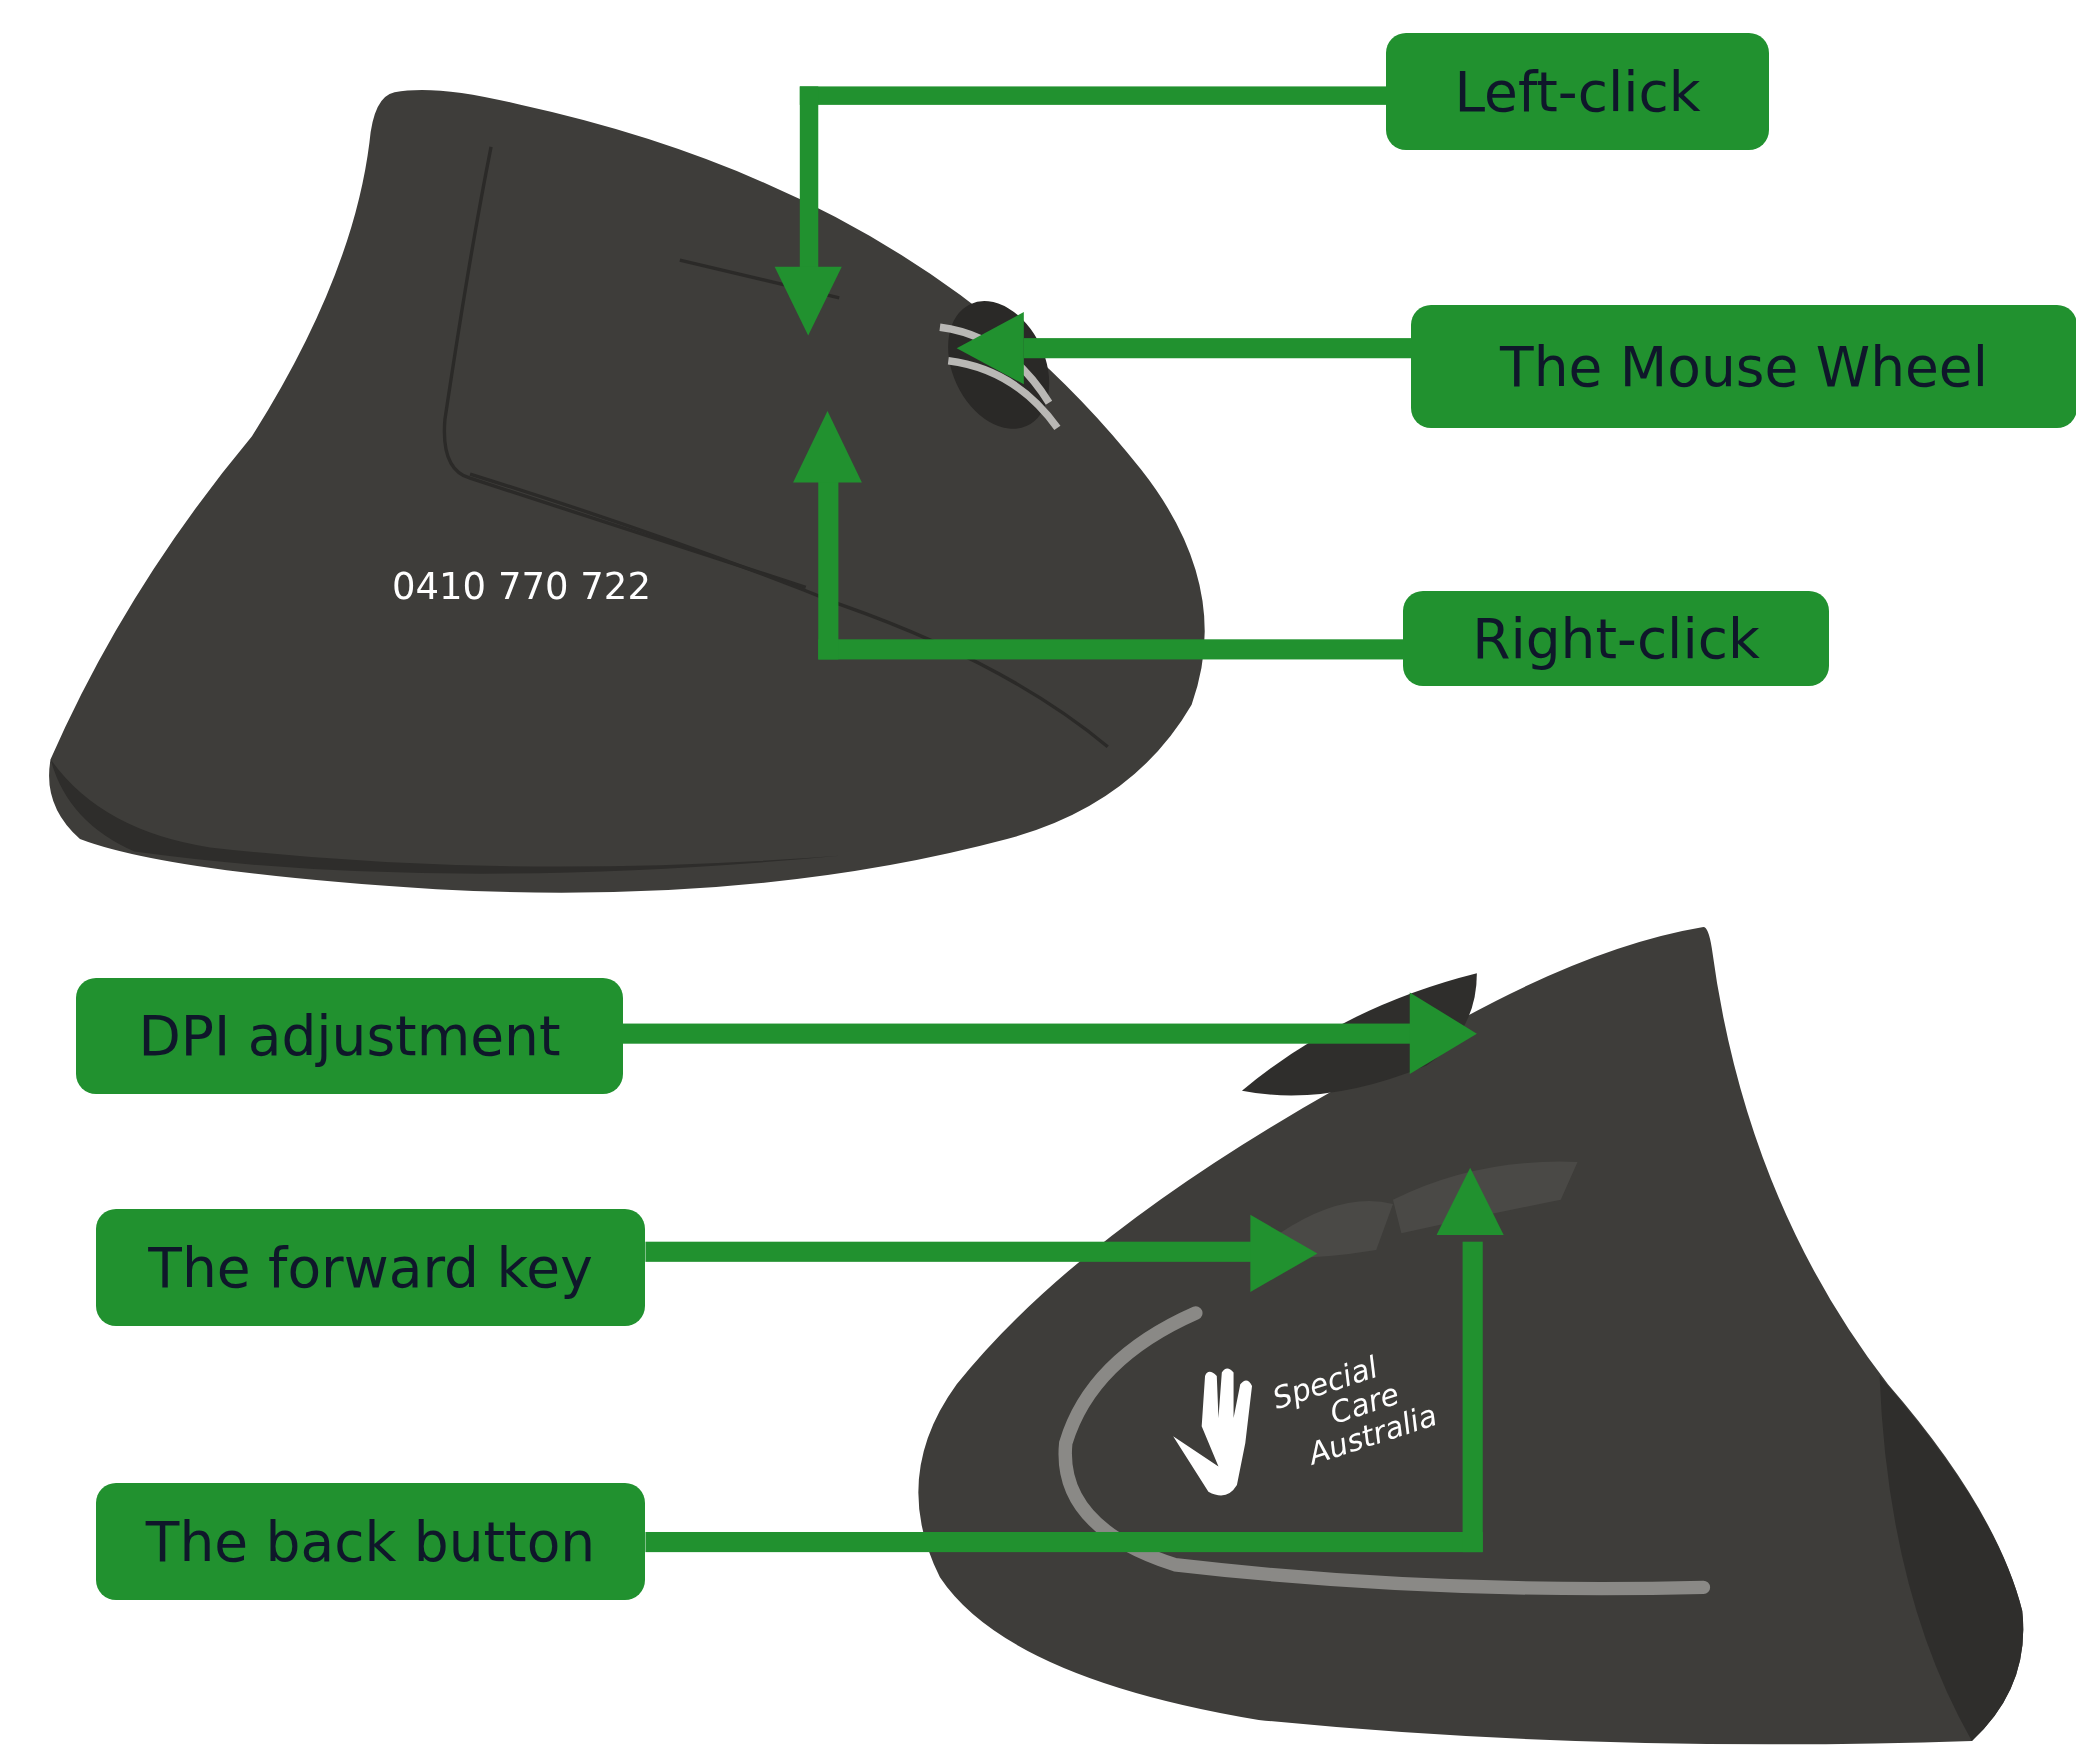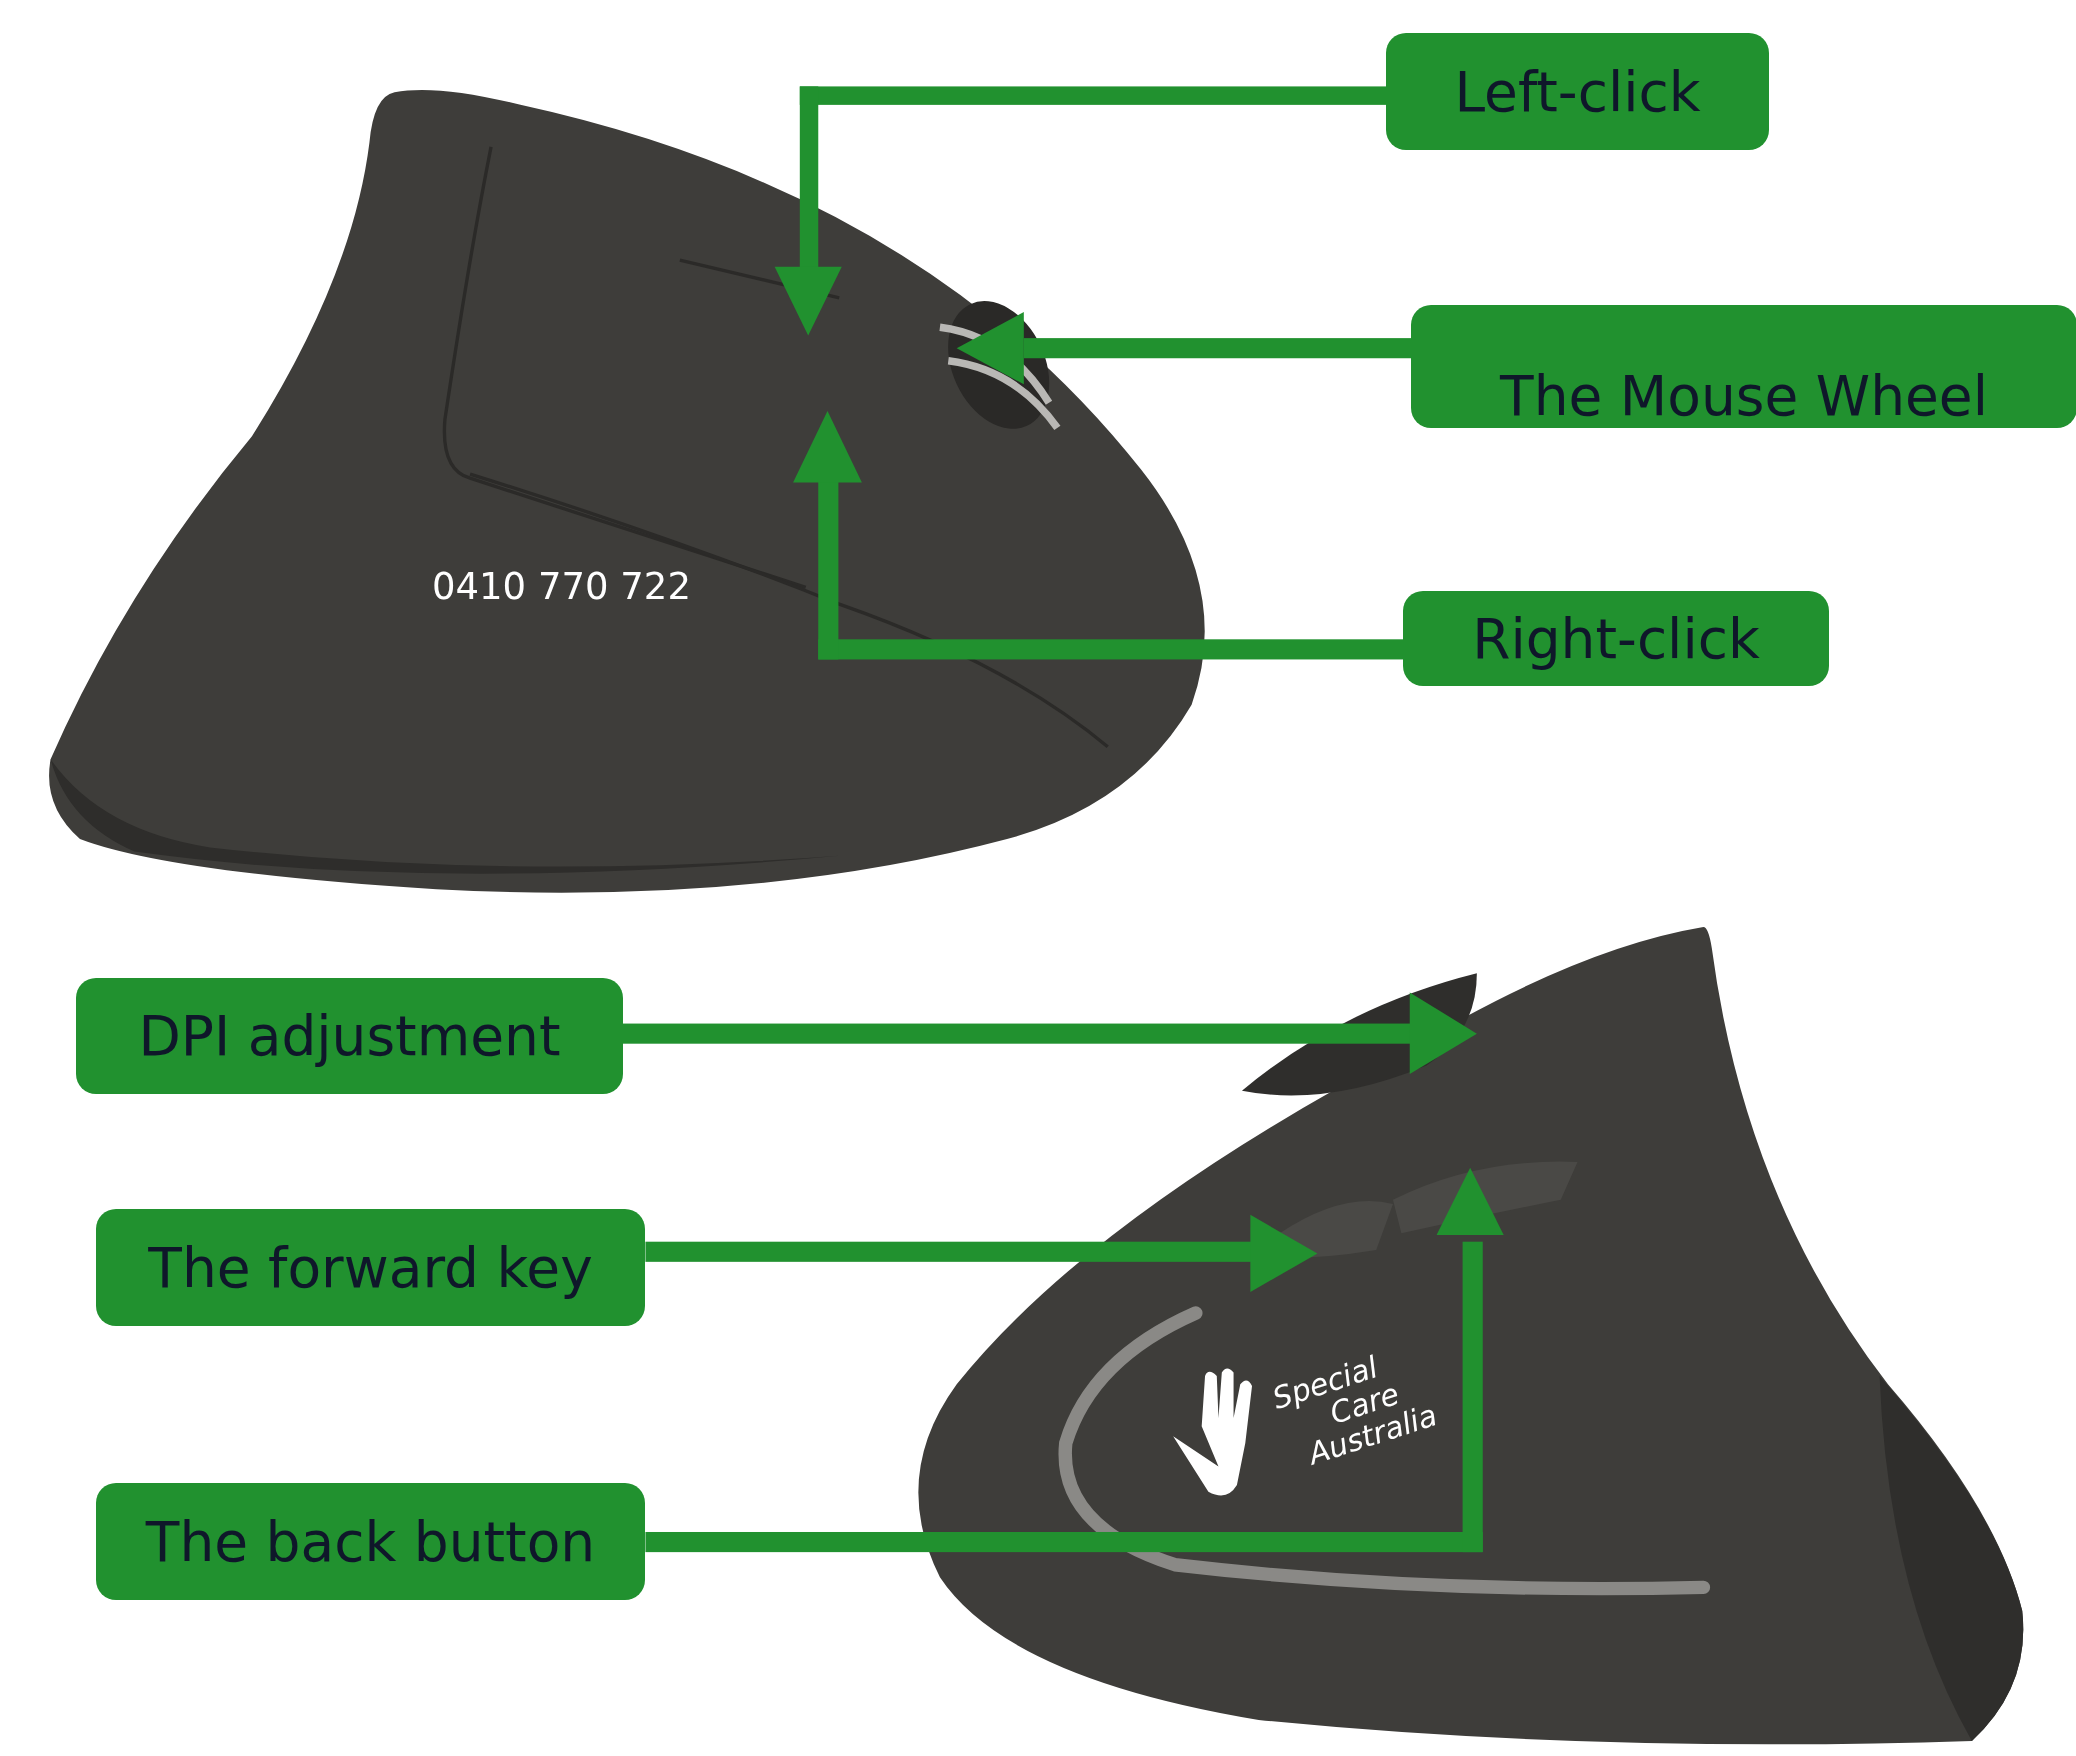--- a/index.html
+++ b/index.html
@@ -1,19 +1,19 @@
 <!DOCTYPE html>
 <html style="font-size:13.4px"><head>
 <meta charset="utf-8">
 <style>
   html,body{margin:0;padding:0;background:#fff;}
   #canvas{position:relative;width:2077px;height:1756px;overflow:hidden;background:#ffffff;font-family:"Liberation Sans","DejaVu Sans",sans-serif;}
   svg.layer{position:absolute;left:0;top:0;}
   .label-box{position:absolute;background:#21912f;border-radius:20px;color:#0f172a;display:flex;align-items:center;justify-content:center;font-family:"DejaVu Sans",sans-serif;font-size:55px;white-space:nowrap;}
-  .contact{position:absolute;color:#fff;font-family:"DejaVu Sans",sans-serif;font-size:37px;line-height:57px;margin-left:40px;}
+  .contact{position:absolute;color:#fff;font-family:"DejaVu Sans",sans-serif;font-size:37px;line-height:57px;}
   .logo{position:absolute;color:#fff;font-family:"DejaVu Sans",sans-serif;font-style:italic;transform:rotate(-18deg);font-size:30px;line-height:32px;}
 </style>
 </head>
 <body>
 
 <div id="canvas">
 
   <svg class="layer" width="2077" height="1756" viewBox="0 0 2475 2093">
     <path d="M470,110 Q520,100 620,125 Q1100,230 1360,560 Q1470,700 1420,840 Q1350,960 1200,1000 Q900,1080 520,1060 Q200,1040 95,1000 Q50,960 60,905 Q150,700 300,520 Q420,330 440,170 Q445,115 470,110 Z" fill="#3e3d3a"></path>
     <path d="M60,905 Q80,980 160,1015 Q520,1065 1000,1020 Q600,1050 250,1010 Q120,990 60,905 Z" fill="#2e2d2b"></path>
@@ -73,21 +73,21 @@
     <div class="logo" style="left:1280px;top:1359px;">
       <div>Special</div>
       <div style="padding-left:50px;">Care</div>
       <div style="padding-left:17px;">Australia</div>
     </div>
   </div>
 
   <div class="label-box" style="left:1386px;top:33px;width:383px;height:117px;">
     <span>Left-click</span>
   </div>
-  <div class="label-box" style="left:1411px;top:305px;width:666px;height:123px;align-items:flex-end;">
+  <div class="label-box" style="left:1411px;top:305px;width:666px;height:123px;">
     <span>The Mouse Wheel</span>
   </div>
   <div class="label-box" style="left:1403px;top:591px;width:426px;height:95px;">
     <span>Right-click</span>
   </div>
 
   <div class="label-box" style="left:76px;top:978px;width:547px;height:116px;">
     <span>DPI adjustment</span>
   </div>
   <div class="label-box" style="left:96px;top:1209px;width:549px;height:117px;">

